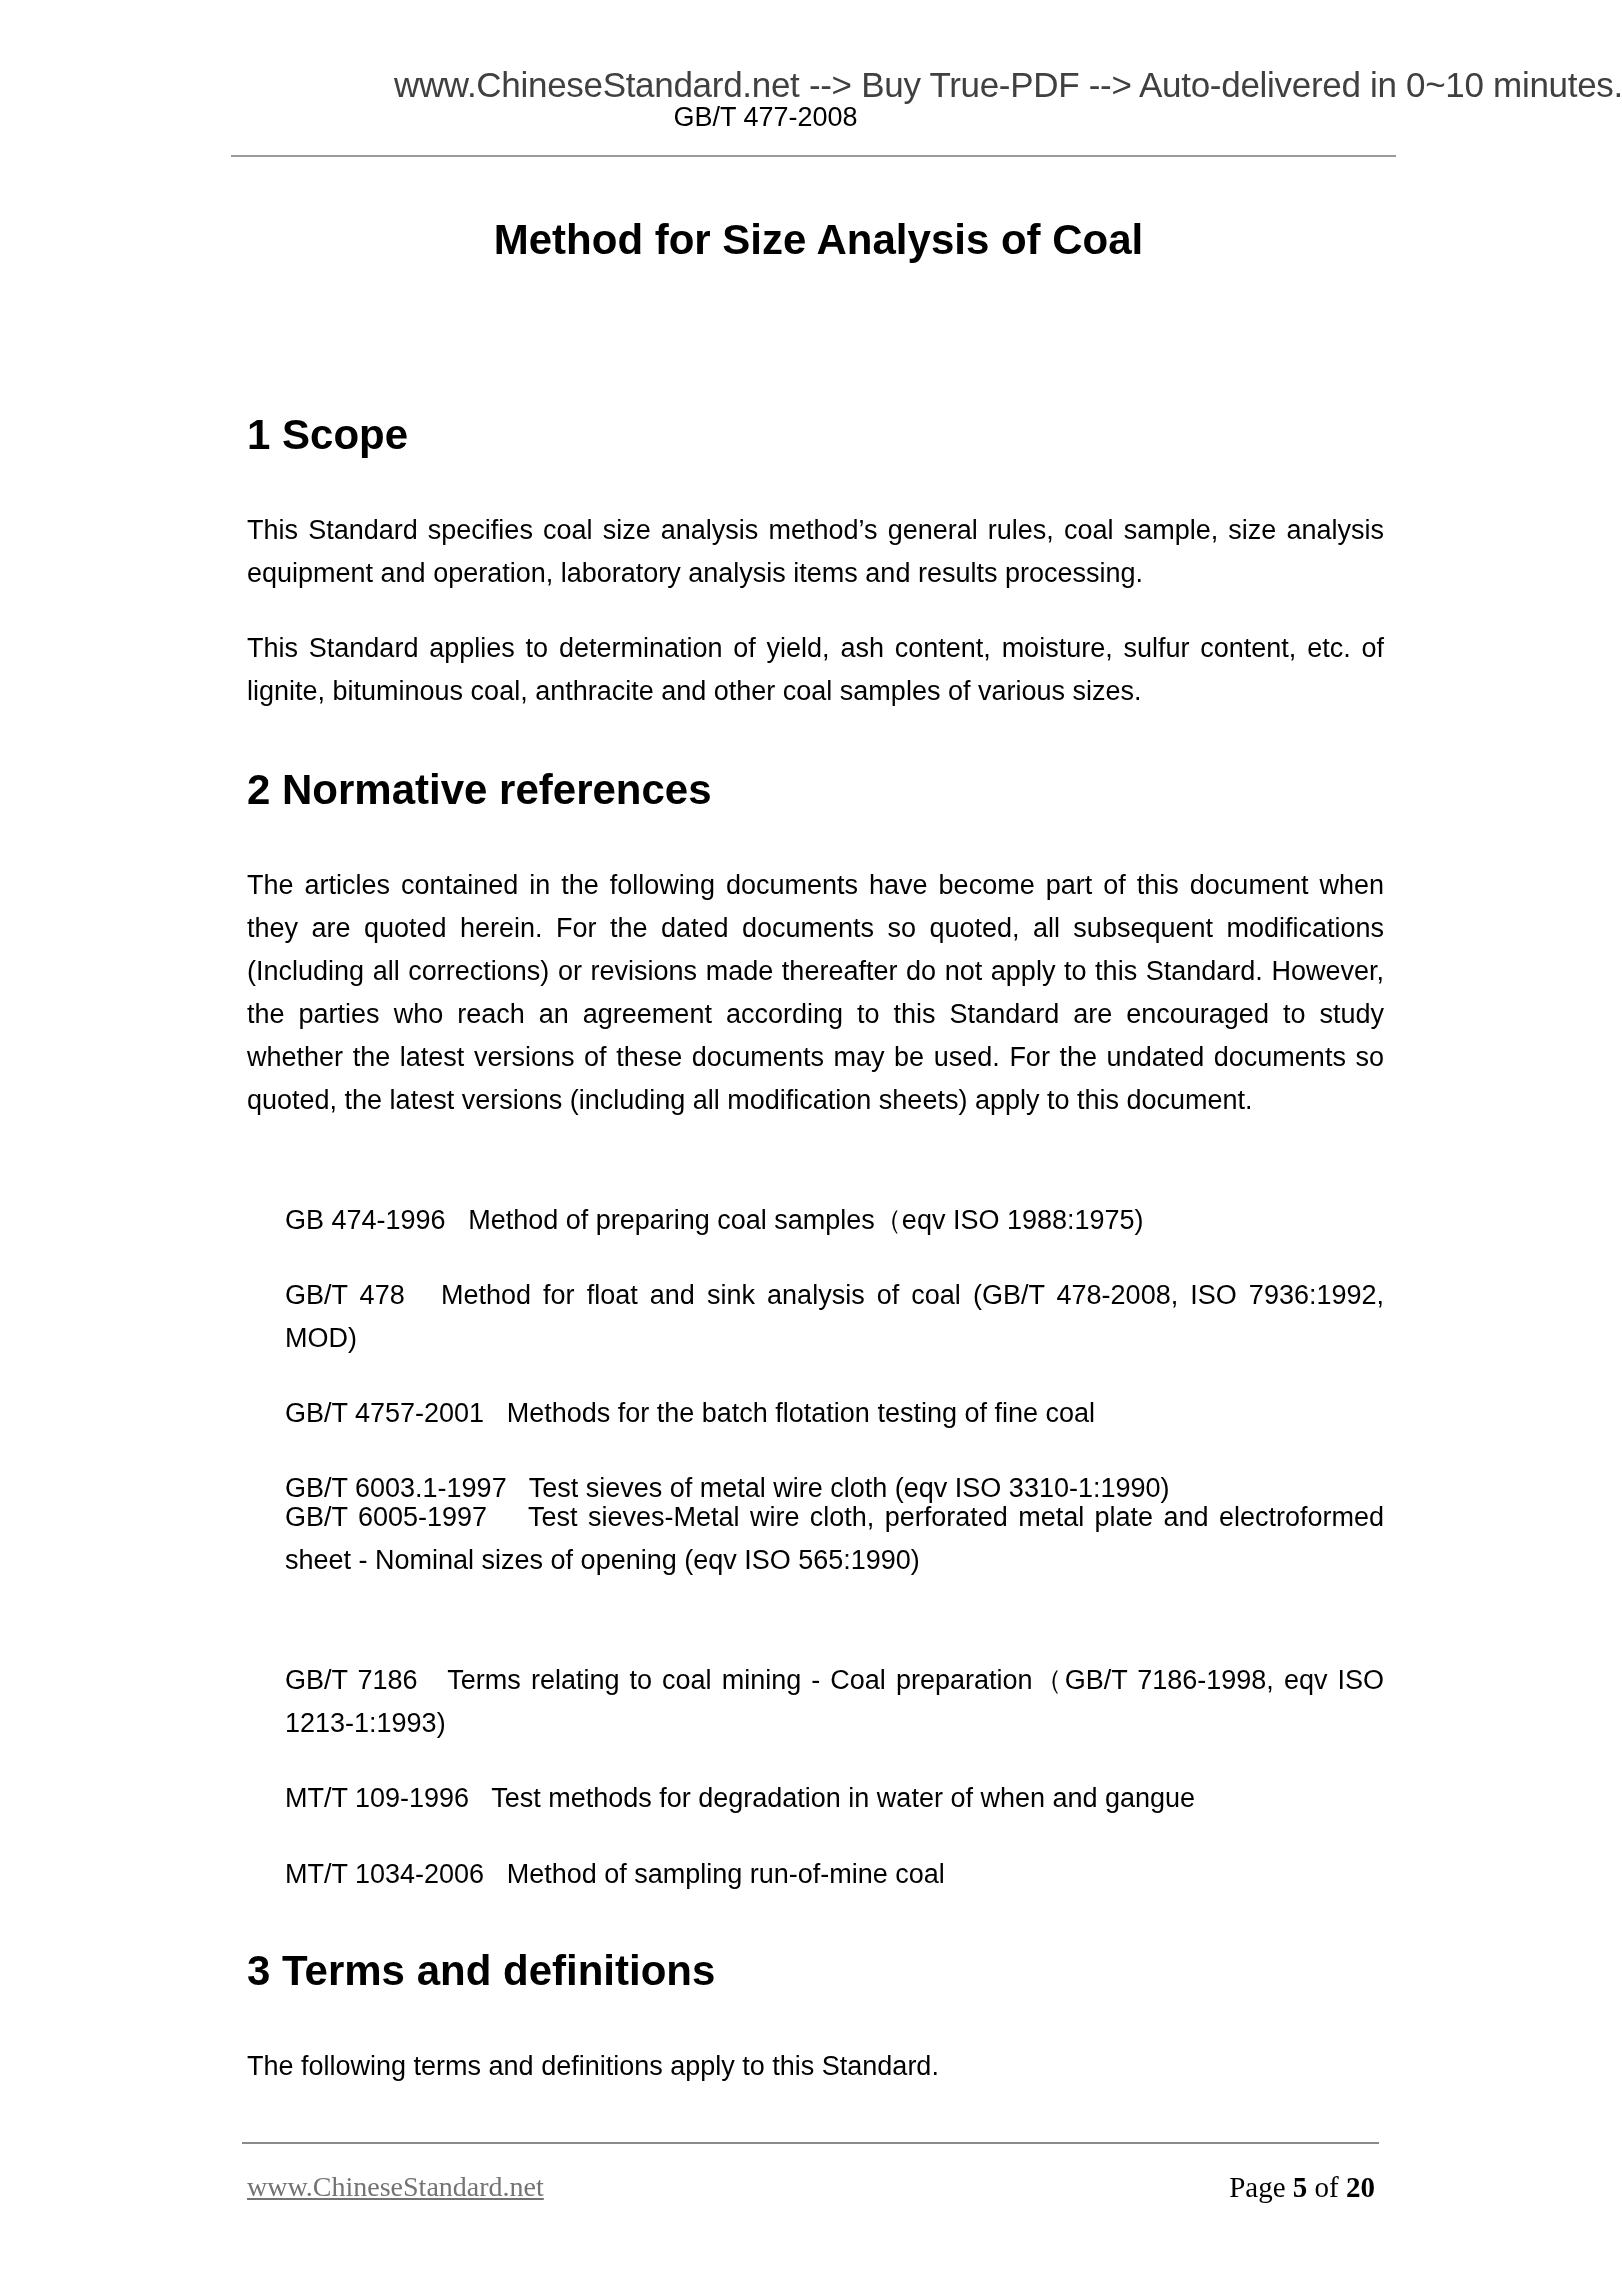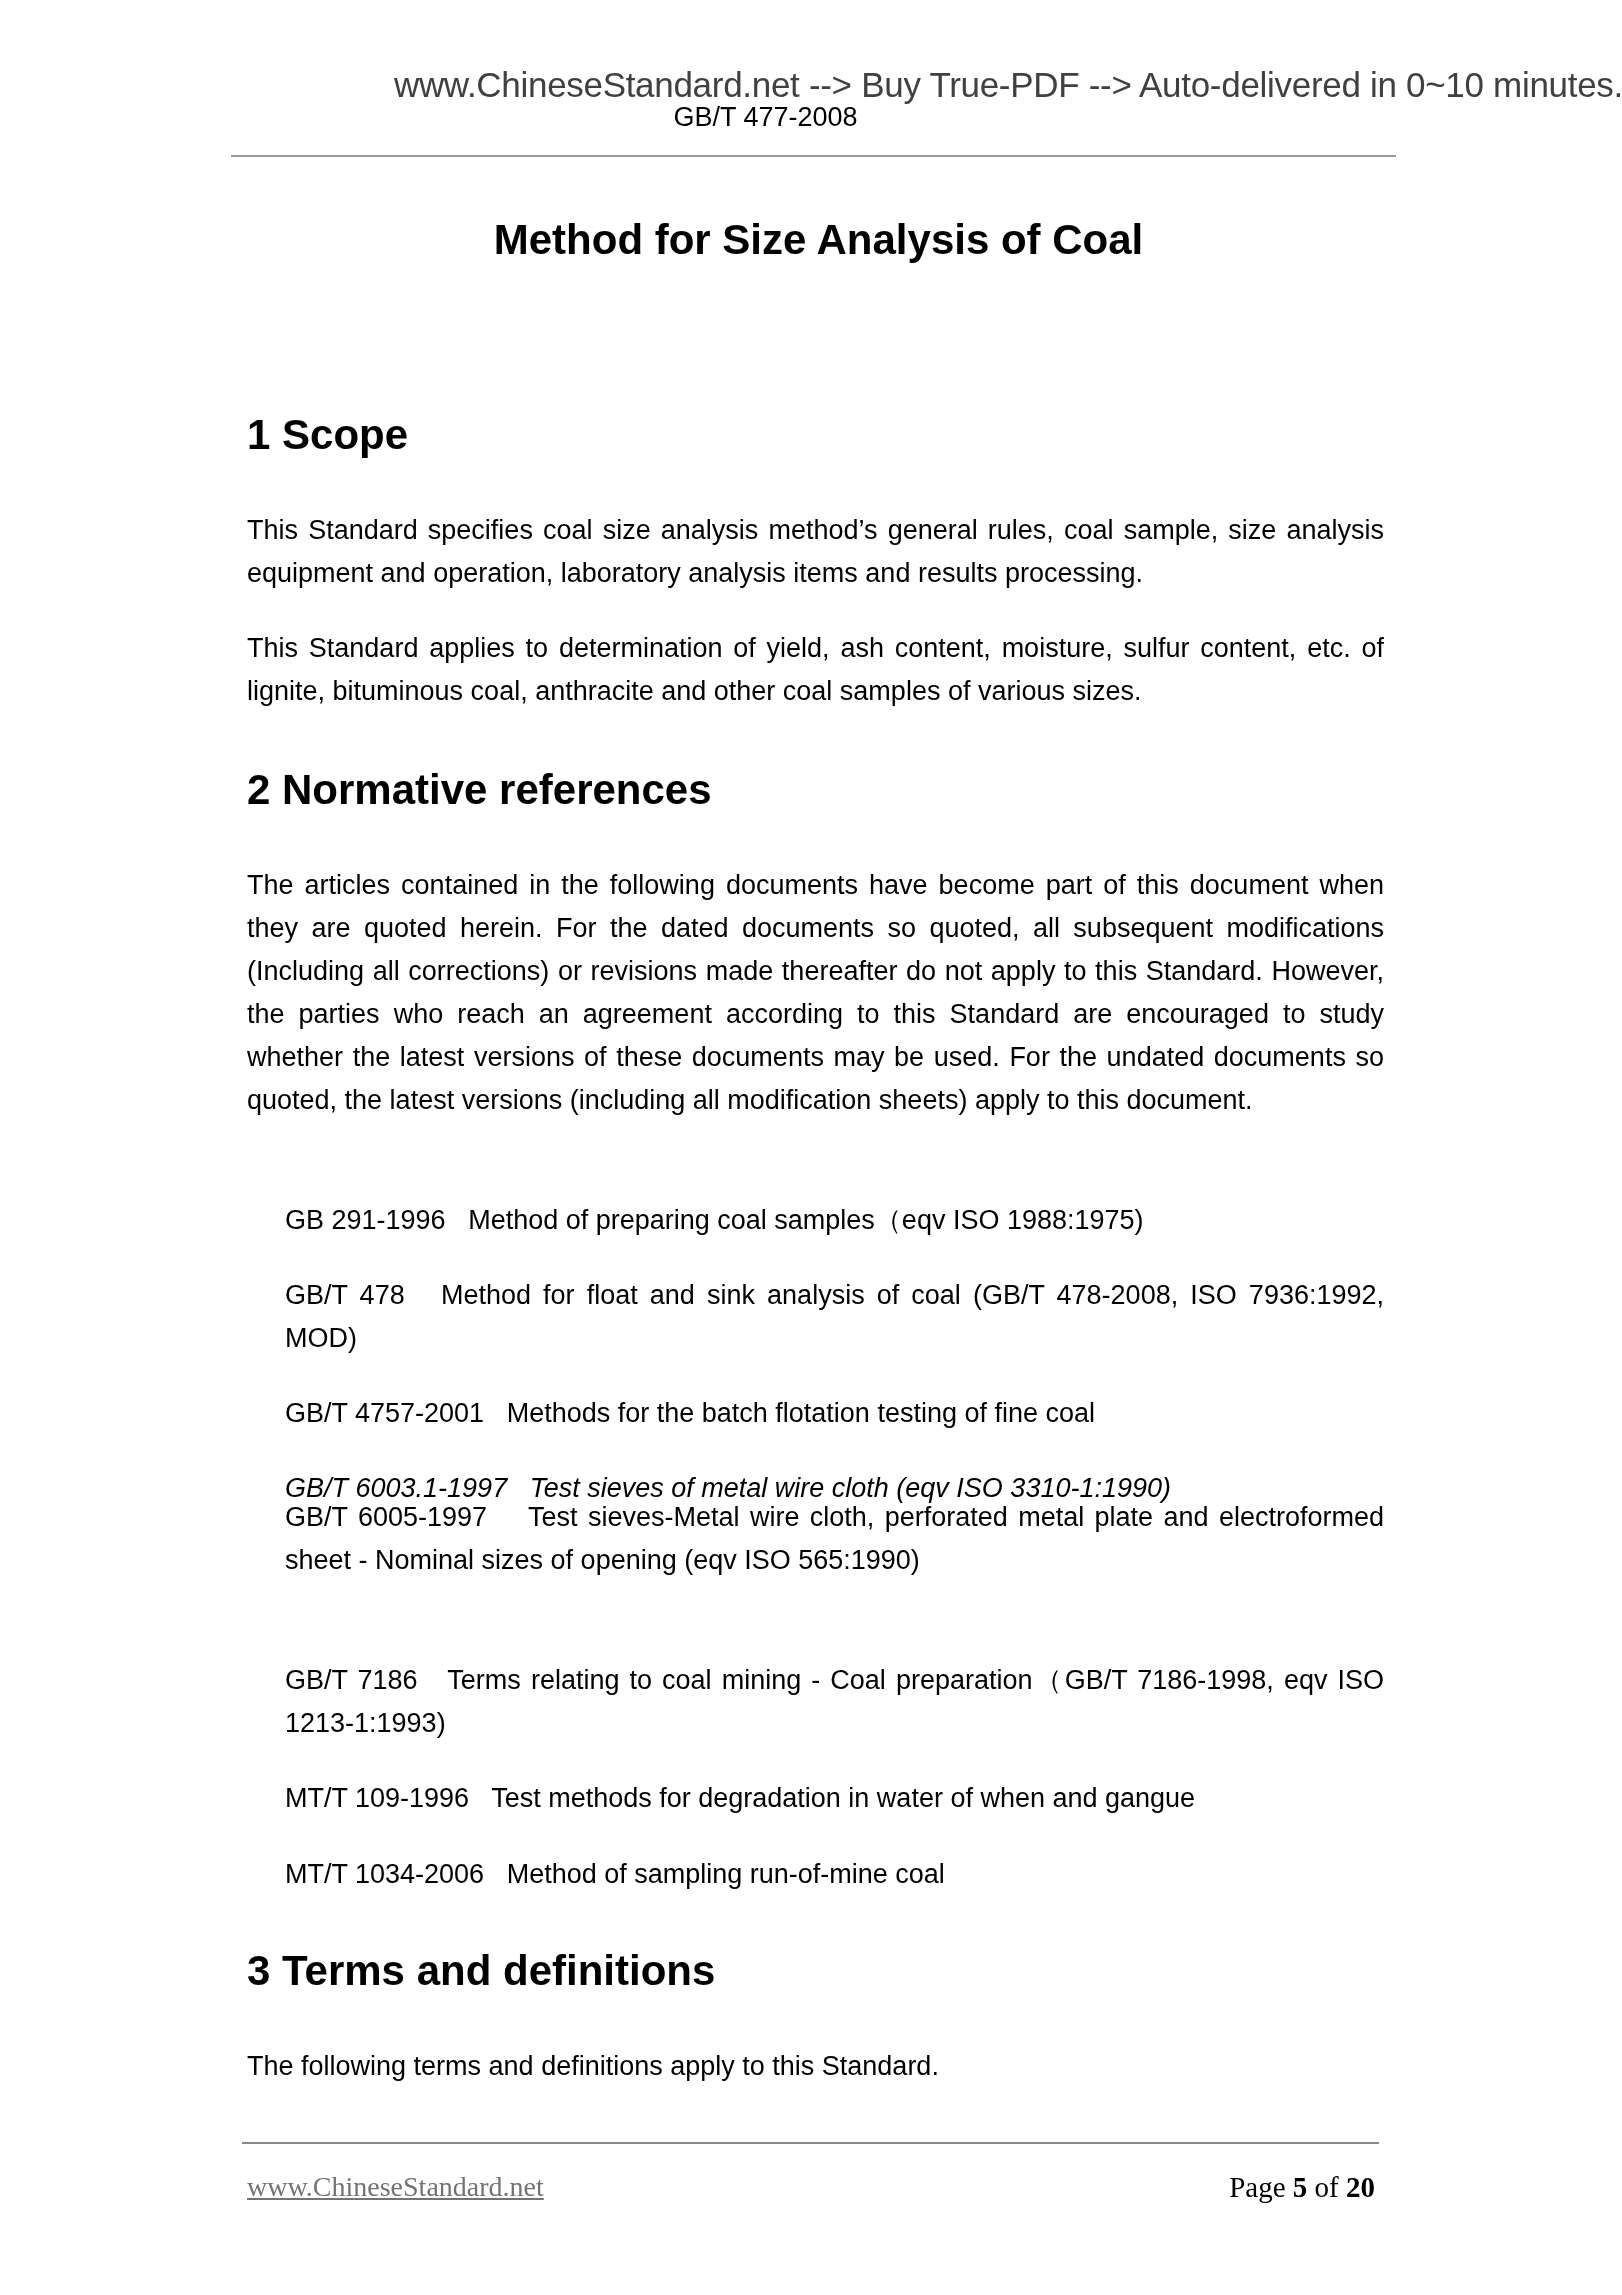--- a/index.html
+++ b/index.html
@@ -27,29 +27,29 @@
 <h1 class="title" style="margin:0;">Method for Size Analysis of Coal</h1>
 
 <h2 class="h1" style="top:410px;">1 Scope</h2>
 <p class="para" style="top:509px;">This Standard specifies coal size analysis method’s general rules, coal sample, size analysis equipment and operation, laboratory analysis items and results processing.</p>
 <p class="para" style="top:627px;">This Standard applies to determination of yield, ash content, moisture, sulfur content, etc. of lignite, bituminous coal, anthracite and other coal samples of various sizes.</p>
 
 <h2 class="h1" style="top:765px;">2 Normative references</h2>
 <p class="para" style="top:864px;">The articles contained in the following documents have become part of this document when they are quoted herein. For the dated documents so quoted, all subsequent modifications (Including all corrections) or revisions made thereafter do not apply to this Standard. However, the parties who reach an agreement according to this Standard are encouraged to study whether the latest versions of these documents may be used. For the undated documents so quoted, the latest versions (including all modification sheets) apply to this document.</p>
 
 <p class="ref" style="top:1199px;">
-  <span class="code">GB 291-1996</span><span class="code">   </span><span>Method of preparing coal samples（eqv ISO 1988:1975)</span>
+  <span class="code">GB 474-1996</span><span class="code">   </span><span>Method of preparing coal samples（eqv ISO 1988:1975)</span>
 </p>
 <p class="ref" style="top:1274px;">
   <span class="code">GB/T 478</span><span class="code">   </span><span>Method for float and sink analysis of coal (GB/T 478-2008, ISO 7936:1992, MOD)</span>
 </p>
 <p class="ref" style="top:1392px;">
   <span class="code">GB/T 4757-2001</span><span class="code">   </span><span>Methods for the batch flotation testing of fine coal</span>
 </p>
-<p class="ref" style="top:1467px;font-style:italic;">
+<p class="ref" style="top:1467px;">
   <span class="code">GB/T 6003.1-1997</span><span class="code">   </span><span>Test sieves of metal wire cloth (eqv ISO 3310-1:1990)</span>
 </p>
 <p class="ref" style="top:1496px;">
   <span class="code">GB/T 6005-1997</span><span class="code">    </span><span>Test sieves-Metal wire cloth, perforated metal plate and electroformed sheet - Nominal sizes of opening (eqv ISO 565:1990)</span>
 </p>
 <p class="ref" style="top:1659px;">
   <span class="code">GB/T 7186</span><span class="code">   </span><span>Terms relating to coal mining - Coal preparation（GB/T 7186-1998, eqv ISO 1213-1:1993)</span>
 </p>
 <p class="ref" style="top:1777px;">
   <span class="code">MT/T 109-1996</span><span class="code">   </span><span>Test methods for degradation in water of when and gangue</span>

